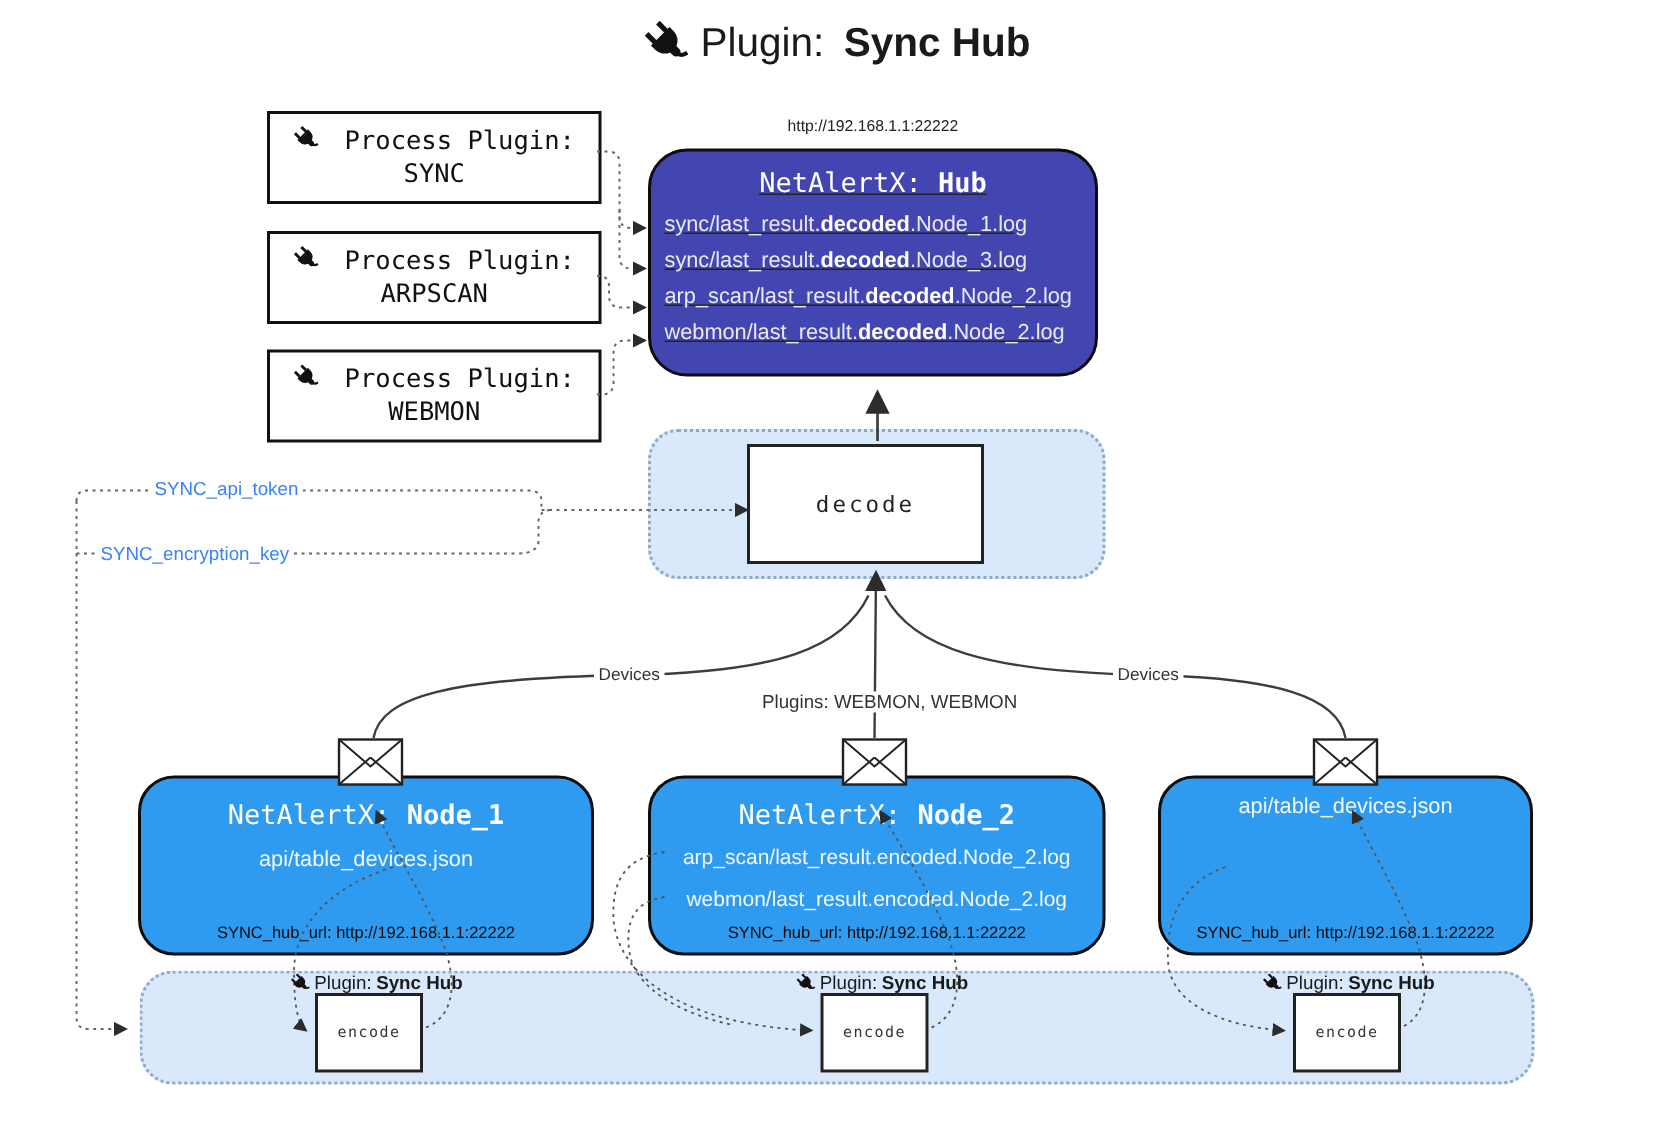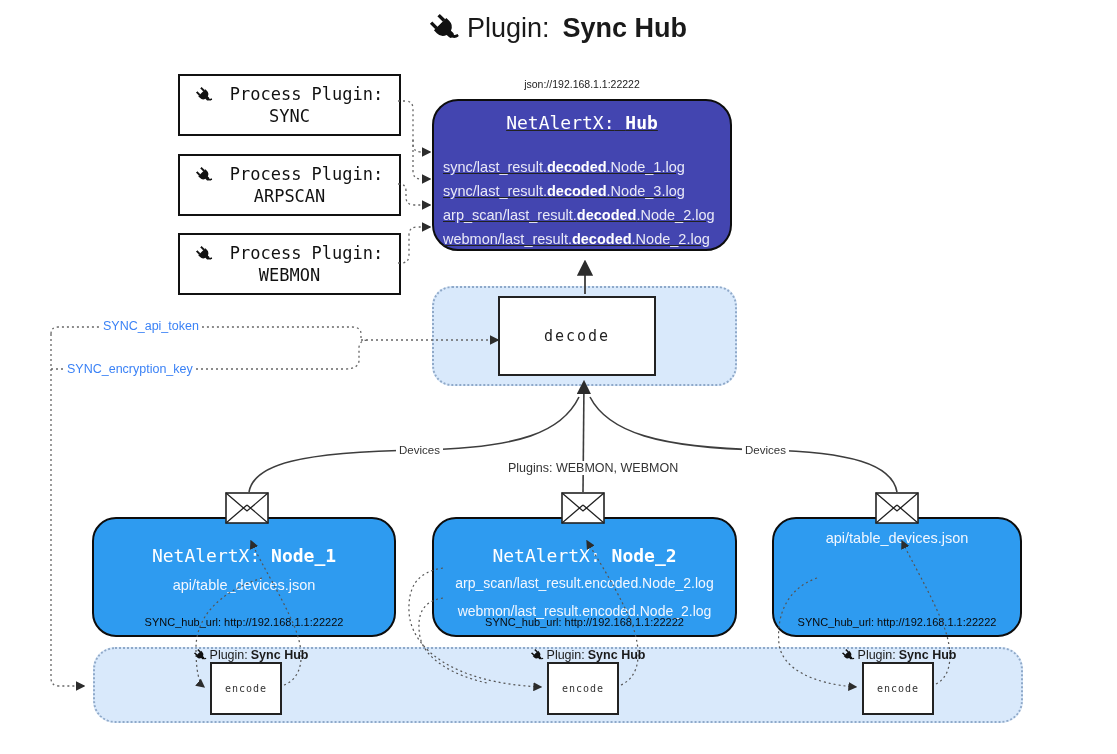--- a/index.html
+++ b/index.html
@@ -11,50 +11,50 @@
   .title{position:absolute;top:13px;left:0;right:0;display:flex;align-items:center;justify-content:center;
          gap:7px;font-size:27px;color:#1a1a1a;z-index:3;}
   .title .t-name{font-weight:bold;margin-left:6px;}
   .plug{display:inline-block;transform:rotate(-45deg);}
   .plug svg{display:block;}
 
   
   .pbox{position:absolute;left:178px;width:219px;height:58px;background:#fff;border:2px solid #111;
         display:flex;flex-direction:column;align-items:center;justify-content:center;z-index:2;
         font-size:17px;color:#111;}
-  .pbox .row1{display:flex;align-items:flex-end;gap:17px;}
+  .pbox .row1{display:flex;align-items:flex-start;gap:17px;}
   .pbox .row2{margin-top:2px;}
 
   
   .hub-url{position:absolute;left:432px;top:78px;width:300px;text-align:center;font-size:10.5px;color:#222;z-index:3;}
   .hub{position:absolute;left:432px;top:99px;width:300px;height:152px;background:#4345b0;
        border:2px solid #0d0d0d;border-radius:26px;box-sizing:border-box;z-index:2;text-decoration:underline;}
   .hub-title{margin-top:11px;text-align:center;font-size:18px;color:#fff;}
   .hub-title .name{font-weight:bold;}
-  .hub-logs{margin-top:22px;padding-left:9px;}
+  .hub-logs{margin-top:5px;padding-left:9px;}
   .hub-log{font-size:14.5px;line-height:24px;color:#e9e9f7;white-space:nowrap;}
   .hub-log b{color:#fff;}
 
   
   .panel{position:absolute;background:#d9e9fb;border:2px dotted #8fa9c9;box-sizing:border-box;z-index:1;}
   .decode-panel{left:432px;top:286px;width:305px;height:100px;border-radius:20px;}
   .white-box{position:absolute;background:#fff;border:2px solid #222;box-sizing:border-box;z-index:2;
              display:flex;align-items:center;justify-content:center;color:#222;}
   .decode-box{left:498px;top:296px;width:158px;height:80px;font-size:15px;letter-spacing:2px;}
 
   
   .keylbl{position:absolute;font-size:12.5px;color:#3b82f6;background:#fff;padding:0 3px;z-index:6;white-space:nowrap;}
 
   
   .edgelbl{position:absolute;font-size:11.5px;color:#333;background:#fff;padding:0 3px;z-index:6;text-align:center;white-space:nowrap;}
 
   
   .node{position:absolute;top:517px;height:120px;background:#2e9bf0;border:2px solid #0d0d0d;
         border-radius:24px;box-sizing:border-box;z-index:2;}
-  .node-title{margin-top:26px;text-align:center;font-size:18px;color:#fff;}
+  .node-title{margin-top:14px;text-align:center;font-size:18px;color:#fff;}
   .node-title .name{font-weight:bold;}
   .node-log{ text-align:center;font-size:14.5px;color:#f2f7ff;margin-top:9px;line-height:20px;white-space:nowrap;}
   .node-log.l2{font-size:14px;margin-top:4px;line-height:30px;}
   .node-hub-url{position:absolute;bottom:7px;left:0;right:0;text-align:center;font-size:11px;color:#0a0a0a;}
 
   
   .encode-band{left:93px;top:647px;width:930px;height:76px;border-radius:22px;}
   .encode-box{width:72px;height:53px;top:662px;font-family:"DejaVu Sans Mono",monospace;font-size:10px;
               letter-spacing:1px;color:#333;}
   .band-lbl{position:absolute;top:648px;width:130px;display:flex;align-items:center;justify-content:center;
@@ -117,21 +117,21 @@
         <span class="plug">
           <svg width="17" height="17">
             <use href="#plug"></use>
           </svg>
         </span>
       <span>Process Plugin:</span>
       </div>
     <div class="row2">WEBMON</div>
   </div>
 
-  <div class="hub-url">json://192.168.1.1:22222</div>
+  <div class="hub-url">http://192.168.1.1:22222</div>
   <div class="hub">
     <div class="hub-title mono">
       <span>NetAlertX:</span>
       <span class="name">Hub</span>
     </div>
     <div class="hub-logs">
       <div class="hub-log"><span>sync/last_result.</span><b>decoded</b><span>.Node_1.log</span></div>
       <div class="hub-log"><span>sync/last_result.</span><b>decoded</b><span>.Node_3.log</span></div>
       <div class="hub-log"><span>arp_scan/last_result.</span><b>decoded</b><span>.Node_2.log</span></div>
       <div class="hub-log"><span>webmon/last_result.</span><b>decoded</b><span>.Node_2.log</span></div>

